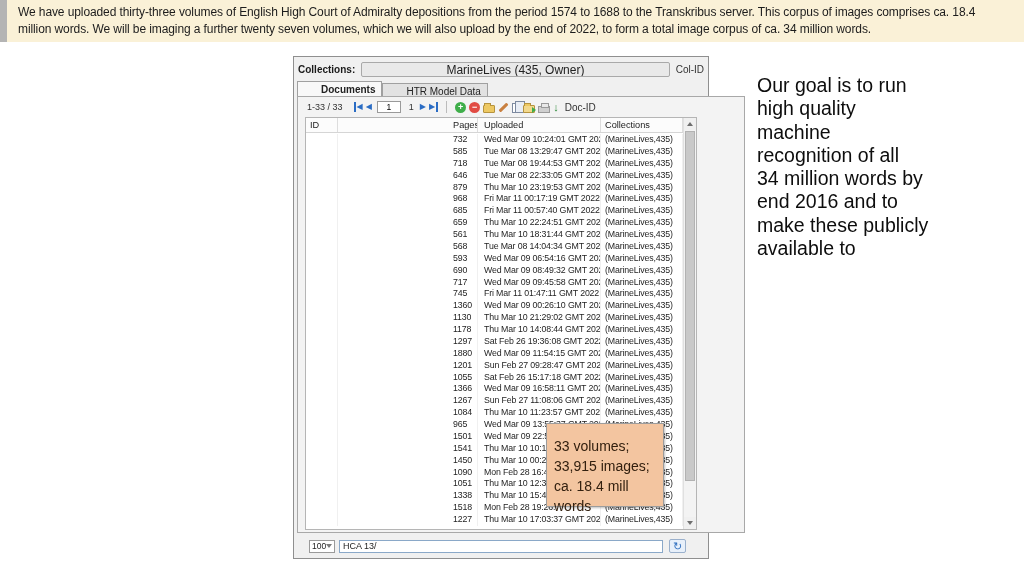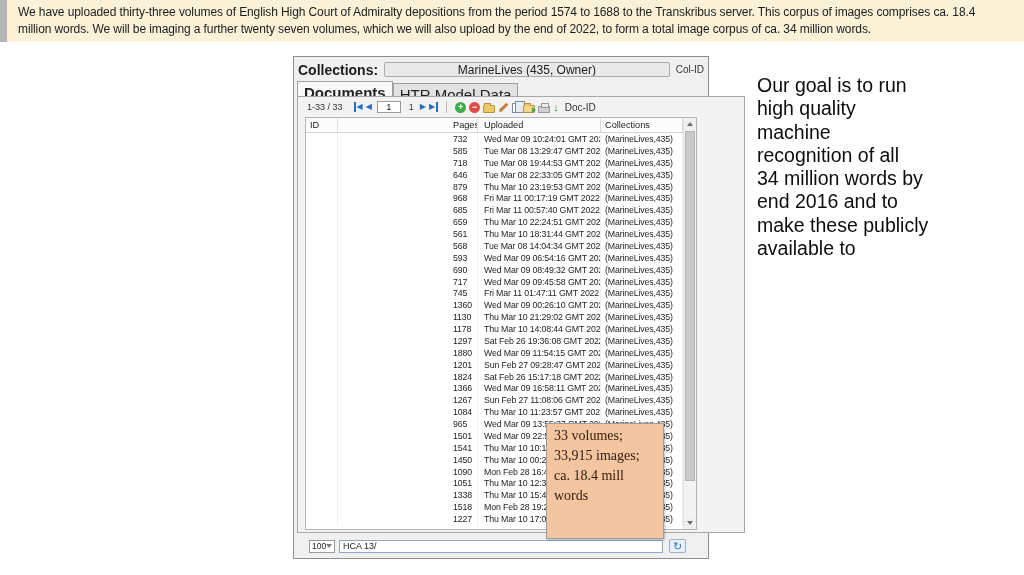--- a/index.html
+++ b/index.html
@@ -14,26 +14,26 @@
 
   
   .banner { position:absolute; left:0; top:0; width:1024px; height:42px; background:#FAF1D7; }
   .banner-strip { position:absolute; left:0; top:0; width:7px; height:42px; background:#b4b4b4; }
   .banner-text { position:absolute; left:18px; top:4px; width:1000px; font-size:12px; letter-spacing:-0.1px; line-height:16.5px; color:#1c1c1c; }
 
   
   .app-window { position:absolute; left:293px; top:56px; width:416px; height:503px; background:#f0f0f0; border:1px solid #8f8f8f; z-index:1; }
 
   .collections-row { position:absolute; left:4px; top:4px; right:4px; height:17px; display:flex; align-items:center; }
-  .collections-label { font-size:14px; font-weight:bold; color:#1b1b1b; white-space:nowrap; }
+  .collections-label { font-size:10px; font-weight:bold; color:#1b1b1b; white-space:nowrap; }
   .collections-field { flex:1; margin-left:6px; height:15px; background:#e9e9e9; border:1px solid #a9a9a9; border-radius:2px; font-size:12px; display:flex; align-items:center; justify-content:center; color:#222; overflow:hidden; }
   .colid-label { margin-left:6px; font-size:10px; color:#333; white-space:nowrap; }
 
   .tabs-row { position:absolute; left:3px; top:23px; height:17px; display:flex; align-items:flex-end; }
-  .tab { font-size:15px; padding:2px 6px 1px 6px; border:1px solid #a0a0a0; border-bottom:none; background:#e2e2e2; color:#222; white-space:nowrap; }
+  .tab { font-size:10px; padding:2px 6px 1px 23px; border:1px solid #a0a0a0; border-bottom:none; background:#e2e2e2; color:#222; white-space:nowrap; }
   .tab.active { background:#f8f8f8; font-weight:bold; height:16px; }
   .tab.inactive { height:14px; }
 
   .panel { position:absolute; left:3px; top:39px; width:448px; height:437px; border:1px solid #a8a8a8; background:#f3f3f3; }
 
   
   .toolbar { position:absolute; left:2px; top:2px; right:2px; height:16px; display:flex; align-items:center; gap:3px; padding-left:7px; font-size:9px; color:#333; }
   .range-label { margin-right:8px; white-space:nowrap; }
   .navic { color:#2A6CC4; font-size:8px; line-height:10px; cursor:default; }
   .ic-first { border-left:2px solid #2A6CC4; padding-left:1px; }
@@ -82,21 +82,21 @@
   .bottom-bar { position:absolute; left:15px; bottom:5px; height:14px; display:flex; align-items:center; }
   .page-size { width:26px; height:13px; border:1px solid #9a9a9a; background:#fff; font-size:8.5px; display:flex; align-items:center; justify-content:space-between; padding:0 2px; color:#222; }
   .ps-caret { width:0; height:0; border-left:3px solid transparent; border-right:3px solid transparent; border-top:4px solid #7a7a7a; }
   .filter-input { margin-left:4px; width:324px; height:13px; border:1px solid #8aa8c8; background:#fff; font-size:9px; padding:0 3px; font-family:"Liberation Sans",sans-serif; color:#1e1e1e; }
   .refresh-btn { margin-left:6px; width:17px; height:14px; border:1px solid #9ab0cc; background:#e8f0fa; color:#2F6FBE; font-size:11px; line-height:12px; text-align:center; border-radius:2px; }
 
   
   .goal-text { position:absolute; left:757px; top:74px; width:215px; font-size:19.5px; line-height:23.3px; color:#0d0d0d; }
 
   
-  .callout { position:absolute; left:546px; top:423px; width:118px; height:116px; background:#F3C5A0; border:1px solid #9c9c9c; box-shadow:1px 1px 2px rgba(0,0,0,0.25); padding:2px 7px; font-size:14px; line-height:20px; color:#33200f; z-index:5;font-family:Liberation Serif, serif; }
+  .callout { position:absolute; left:546px; top:423px; width:118px; height:84px; background:#F3C5A0; border:1px solid #9c9c9c; box-shadow:1px 1px 2px rgba(0,0,0,0.25); padding:12px 7px; font-size:14px; line-height:20px; color:#33200f; z-index:5; }
 </style>
 </head>
 <body>
 
 <div class="banner">
   <div class="banner-strip"></div>
   <div class="banner-text">
     <div>We have uploaded thirty-three volumes of English High Court of Admiralty depositions from the period 1574 to 1688 to the Transkribus server. This corpus of images comprises ca. 18.4</div>
     <div>million words. We will be imaging a further twenty seven volumes, which we will also upload by the end of 2022, to form a total image corpus of ca. 34 million words.</div>
   </div>
@@ -306,21 +306,21 @@
             <div class="cell c-id"></div>
             <div class="cell c-title">HCA 13/51 FULLIMAGE SET</div>
             <div class="cell c-pages">1201</div>
             <div class="cell c-upl">Sun Feb 27 09:28:47 GMT 2022</div>
             <div class="cell c-col">(MarineLives,435)</div>
           </div>
 
           <div class="trow">
             <div class="cell c-id"></div>
             <div class="cell c-title">HCA 13/52 FULL IMAGE SET</div>
-            <div class="cell c-pages">1824</div>
+            <div class="cell c-pages">1055</div>
             <div class="cell c-upl">Sat Feb 26 15:17:18 GMT 2022</div>
             <div class="cell c-col">(MarineLives,435)</div>
           </div>
 
           <div class="trow">
             <div class="cell c-id"></div>
             <div class="cell c-title">HCA 13/53 FULL IMAGE SET</div>
             <div class="cell c-pages">1366</div>
             <div class="cell c-upl">Wed Mar 09 16:58:11 GMT 2022</div>
             <div class="cell c-col">(MarineLives,435)</div>

